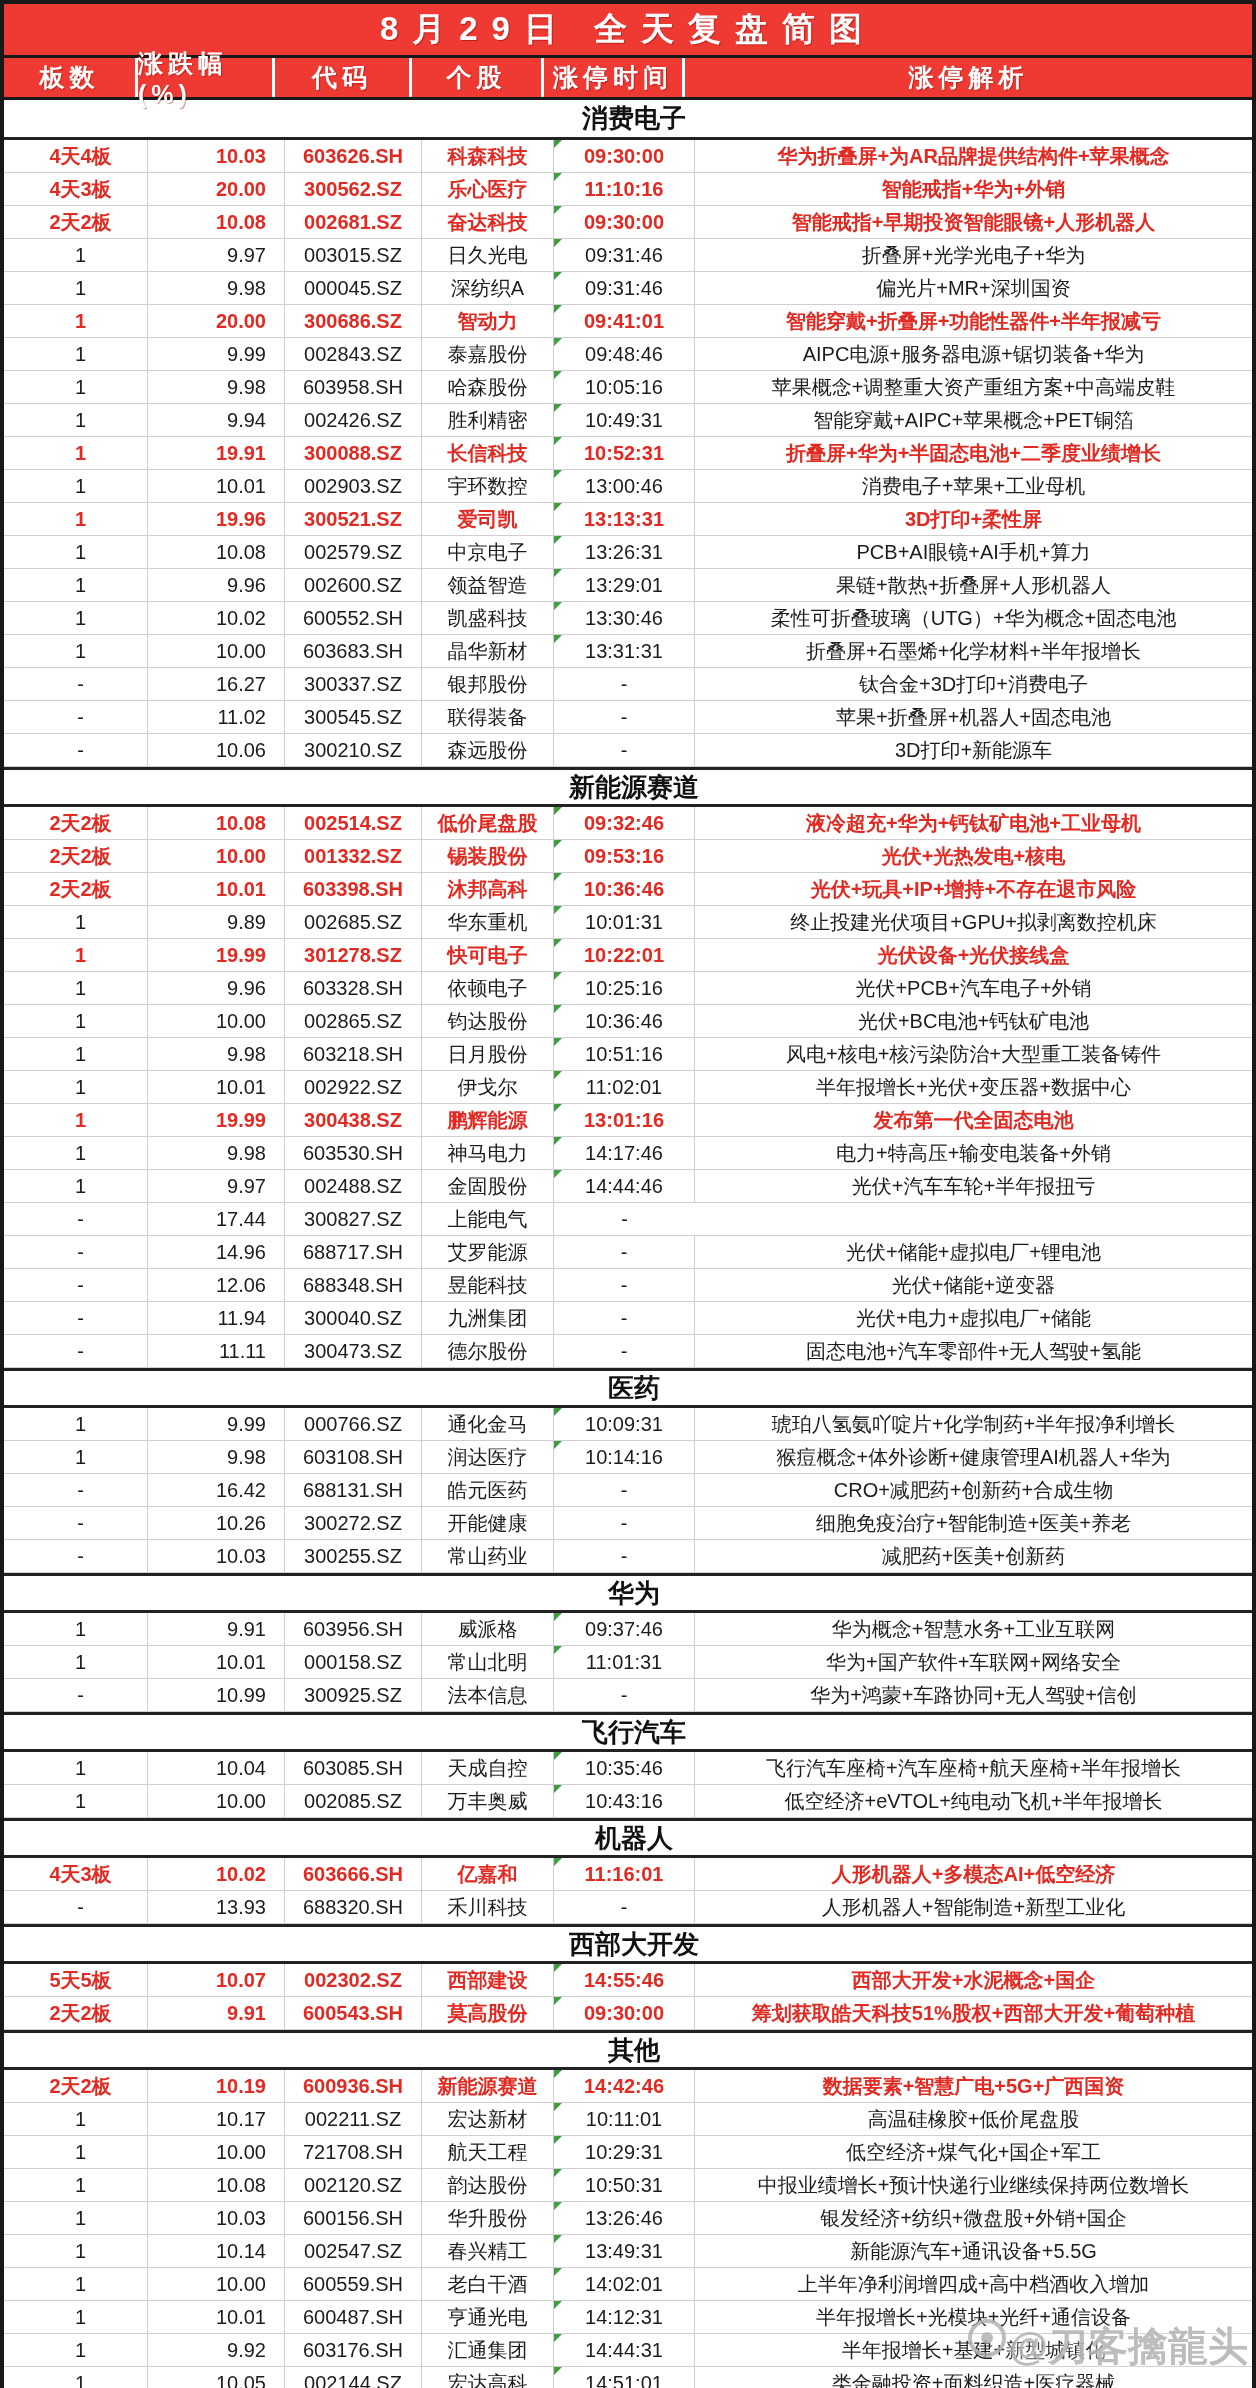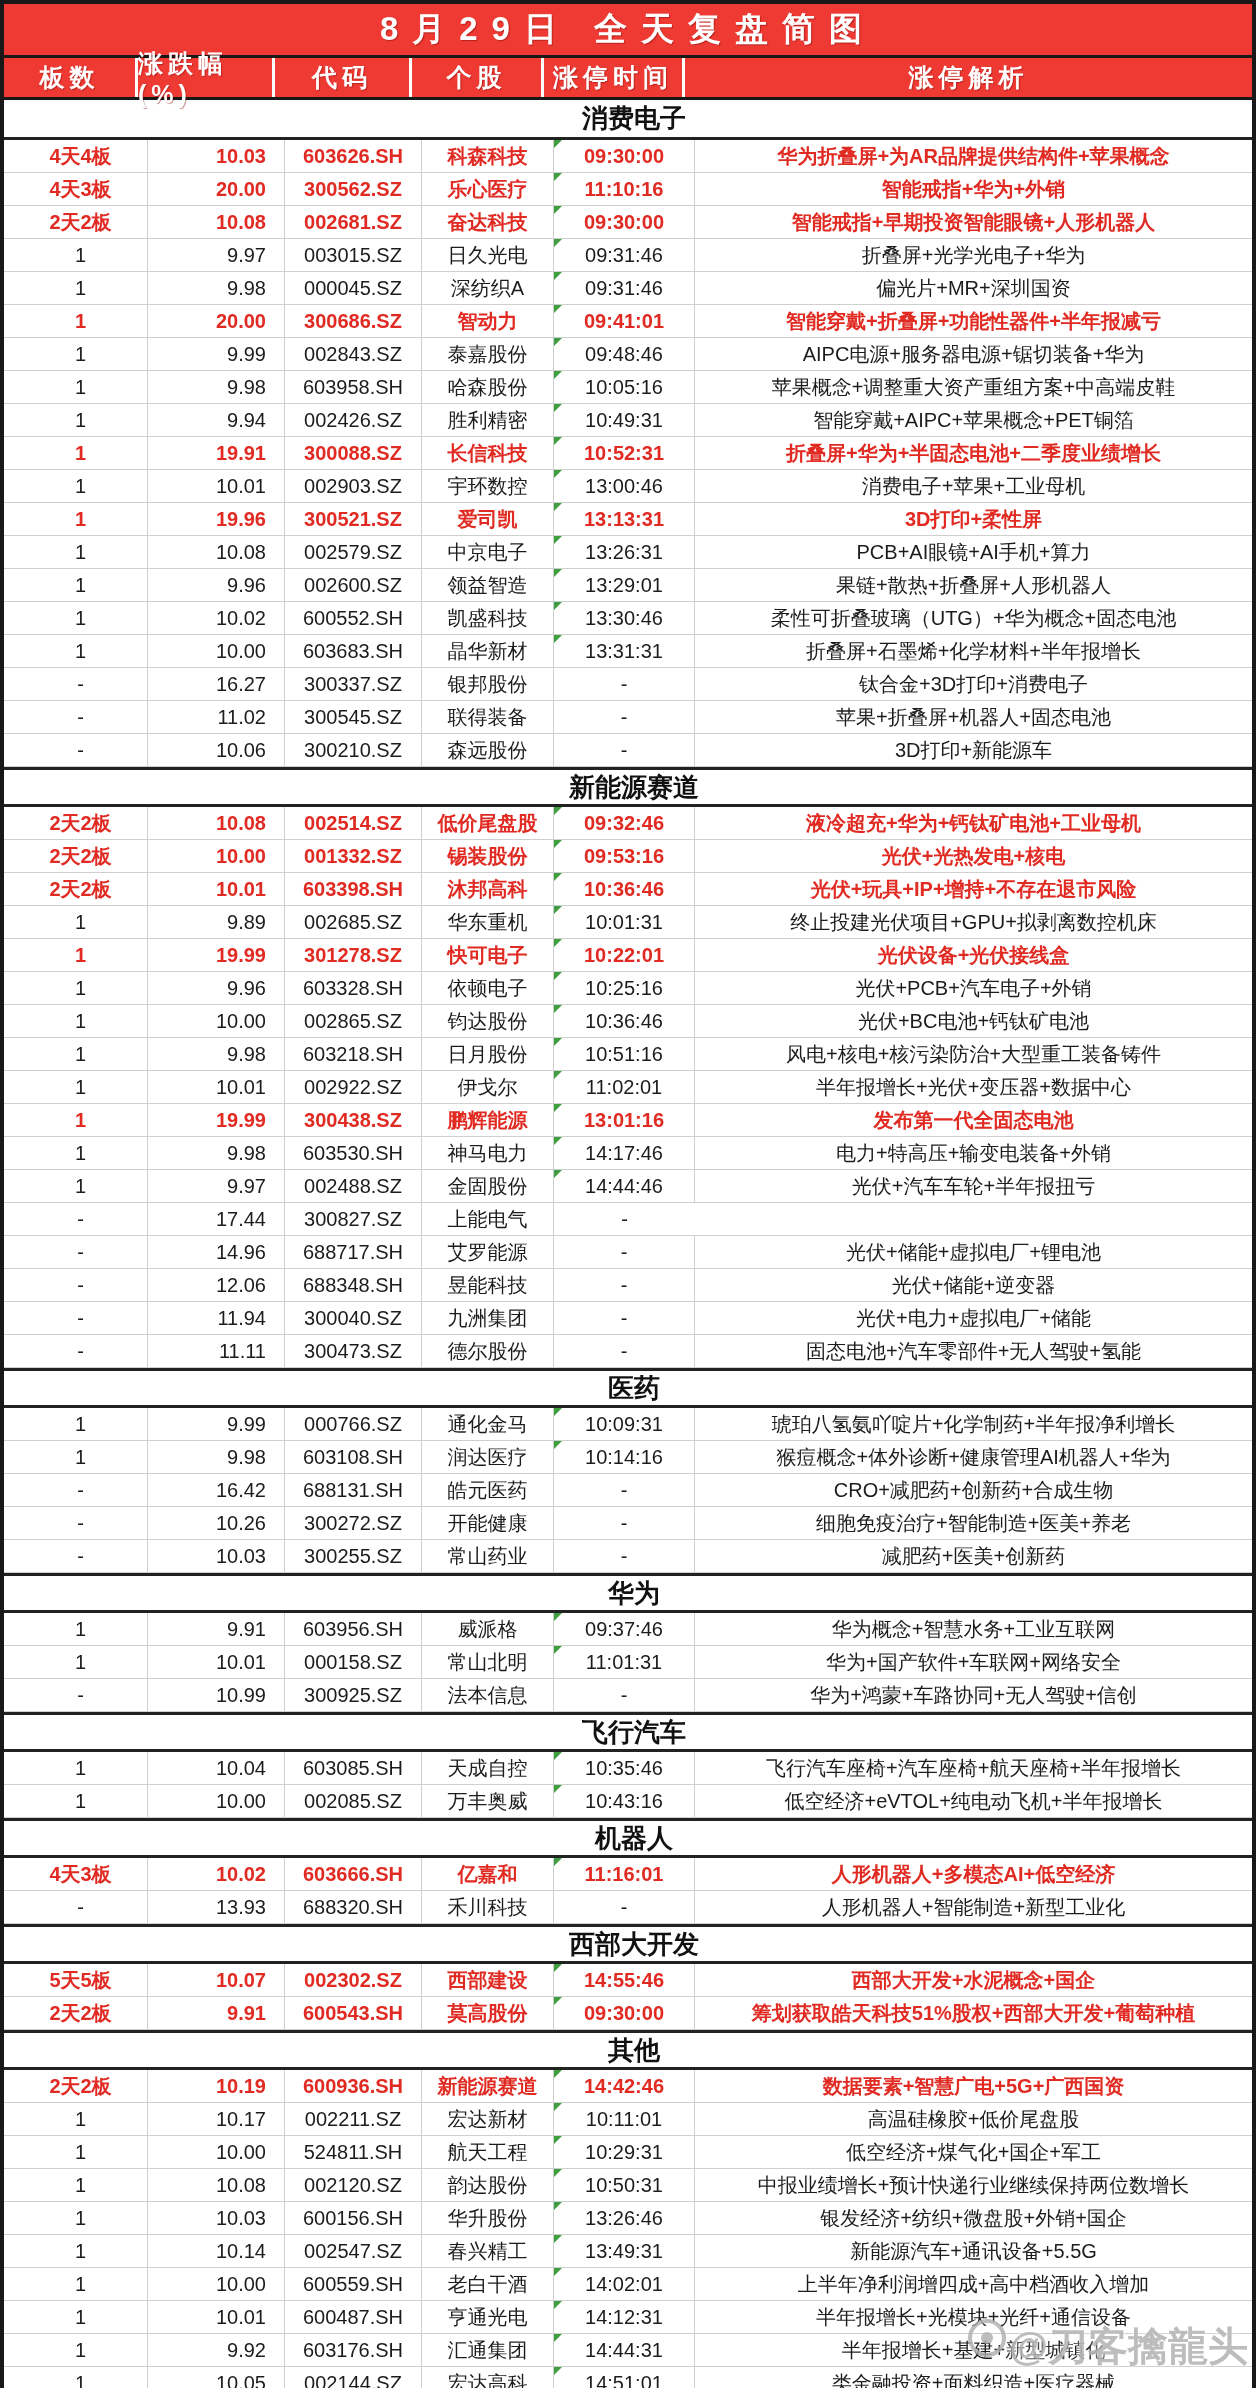--- a/index.html
+++ b/index.html
@@ -695,21 +695,21 @@
           <div class="cell c3">宏达新材</div>
           <div class="cell c4">
             <span class="flag"></span>
             <span>10:11:01</span>
           </div>
           <div class="cell c5">高温硅橡胶+低价尾盘股</div>
         </div>
         <div class="row">
           <div class="cell c0">1</div>
           <div class="cell c1 num">10.00</div>
-          <div class="cell c2">524811.SH</div>
+          <div class="cell c2">721708.SH</div>
           <div class="cell c3">航天工程</div>
           <div class="cell c4">
             <span class="flag"></span>
             <span>10:29:31</span>
           </div>
           <div class="cell c5">低空经济+煤气化+国企+军工</div>
         </div>
         <div class="row">
           <div class="cell c0">1</div>
           <div class="cell c1 num">10.08</div>

